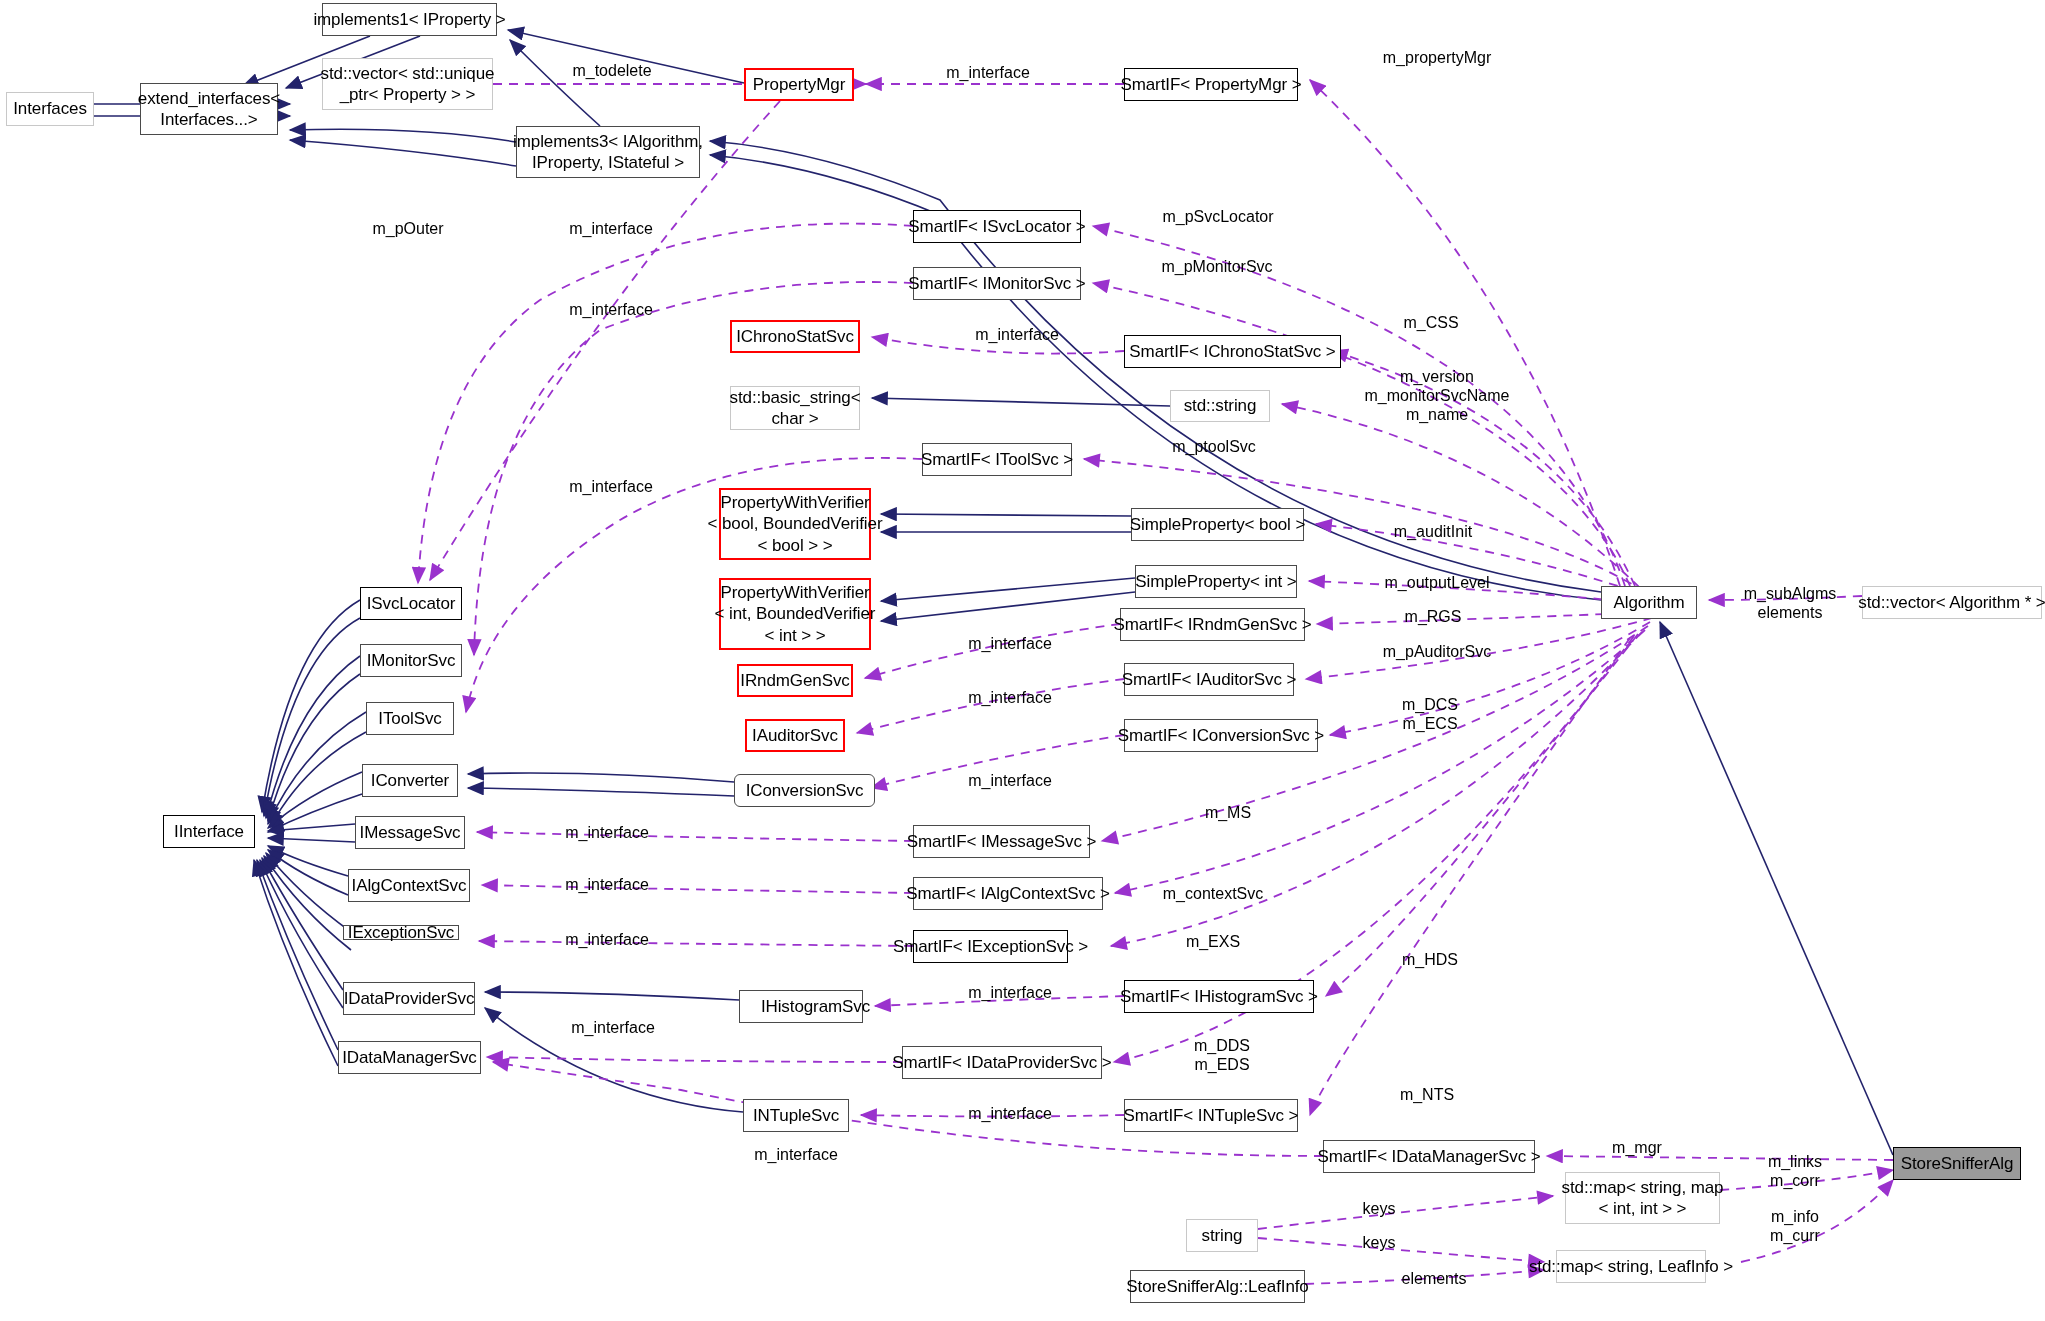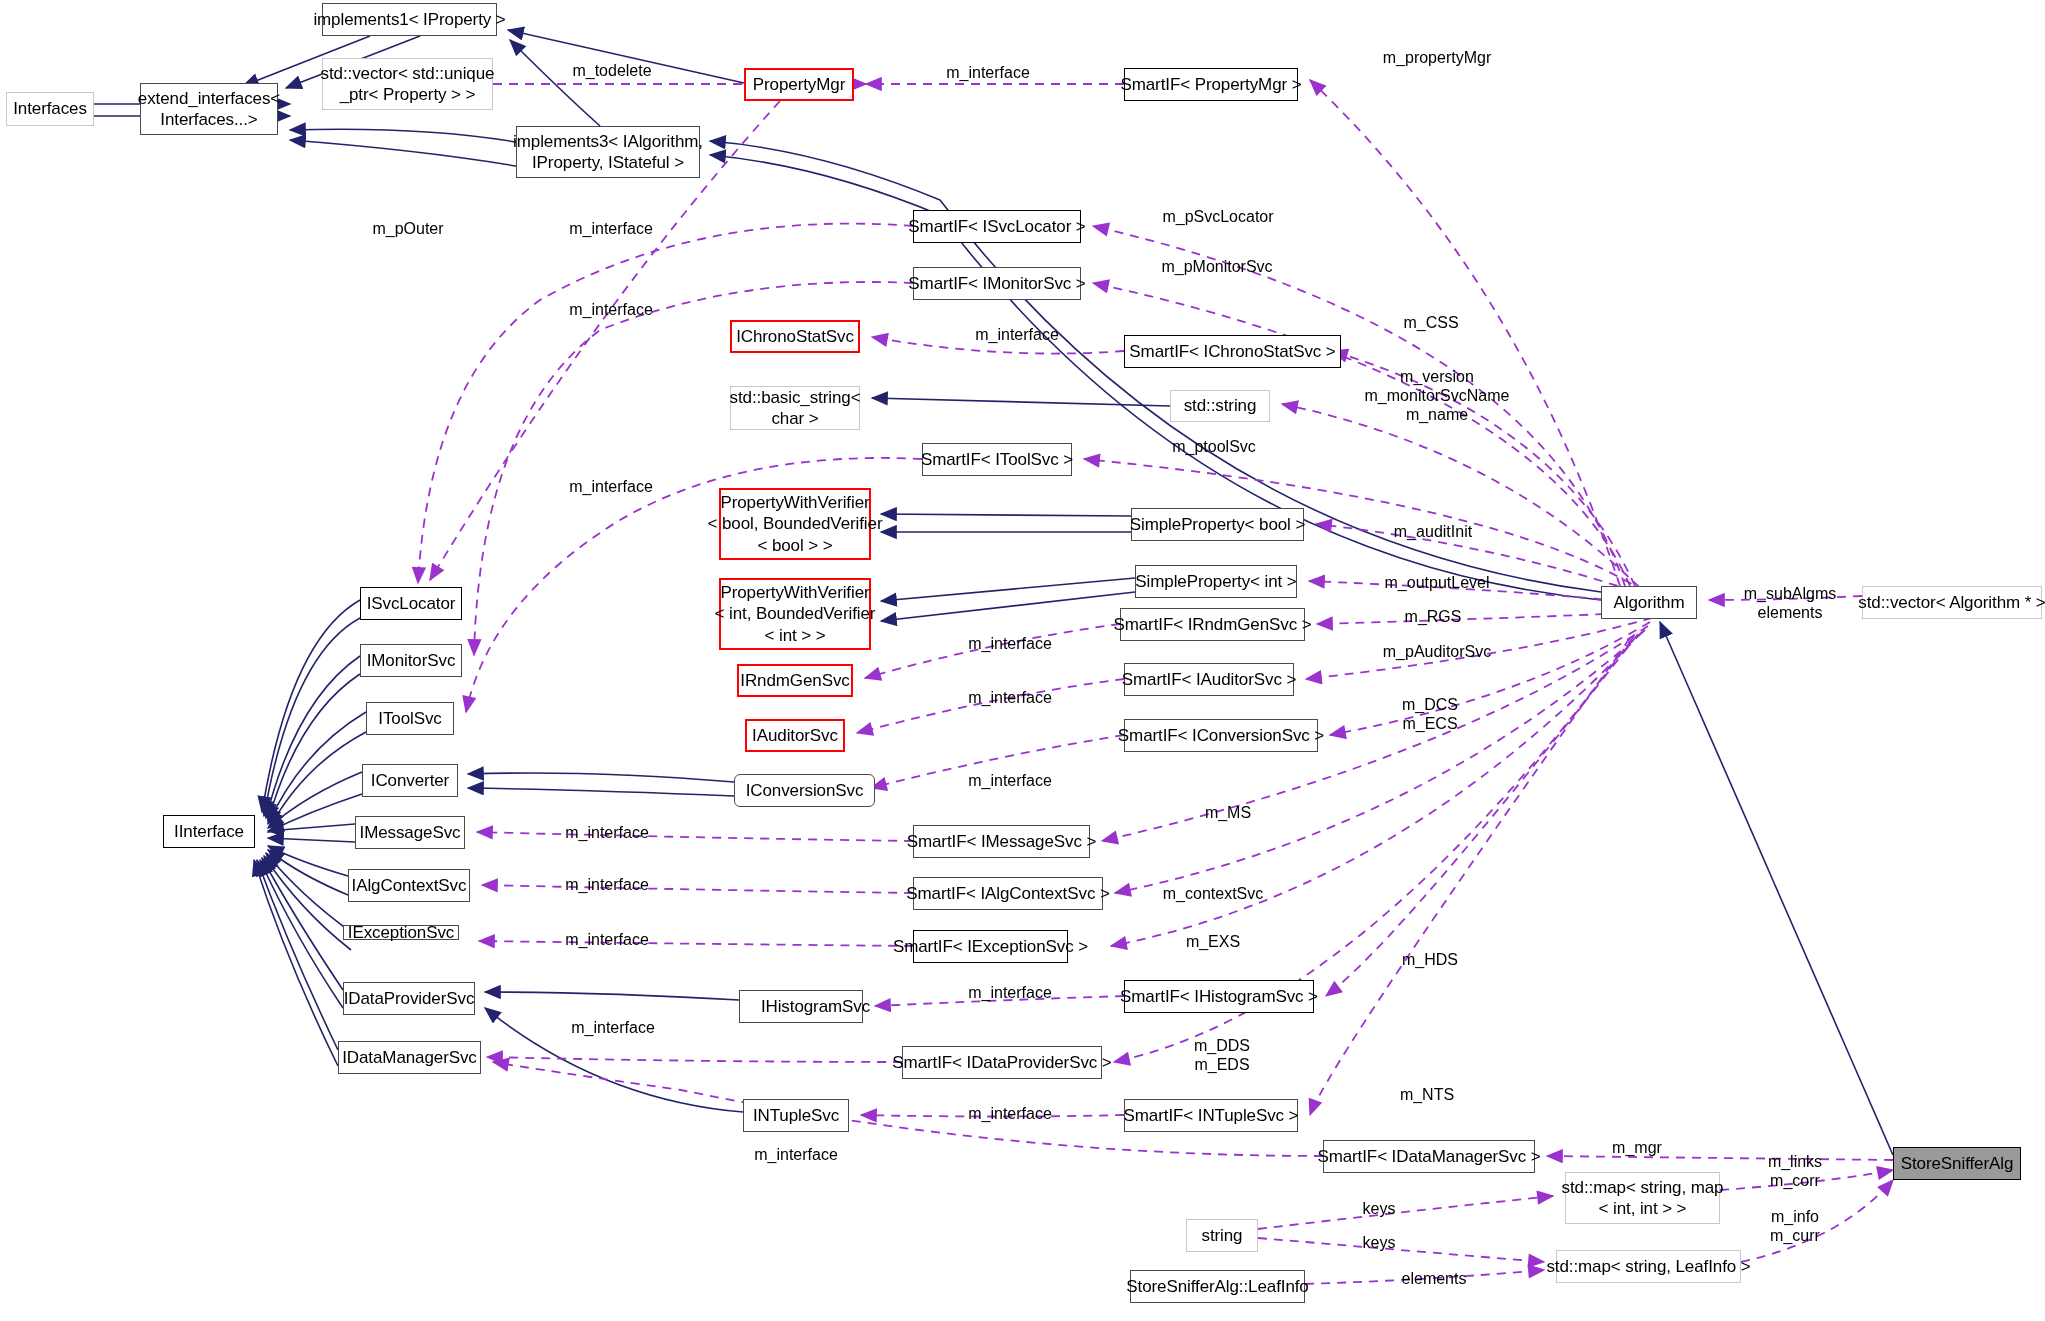--- a/index.html
+++ b/index.html
@@ -219,21 +219,21 @@
       <div class="node black" style="left: 913px; top: 930px; width: 155px; height: 33px;">SmartIF&lt; IExceptionSvc &gt;</div>
       <div class="node gray" style="left: 739px; top: 990px; width: 124px; height: 33px; padding-left: 29px;">IHistogramSvc</div>
       <div class="node black" style="left: 1124px; top: 980px; width: 190px; height: 33px;">SmartIF&lt; IHistogramSvc &gt;</div>
       <div class="node gray" style="left: 902px; top: 1046px; width: 200px; height: 33px;">SmartIF&lt; IDataProviderSvc &gt;</div>
       <div class="node gray" style="left: 743px; top: 1099px; width: 106px; height: 33px;">INTupleSvc</div>
       <div class="node gray" style="left: 1124px; top: 1099px; width: 174px; height: 33px;">SmartIF&lt; INTupleSvc &gt;</div>
       <div class="node gray" style="left: 1323px; top: 1140px; width: 212px; height: 33px;">SmartIF&lt; IDataManagerSvc &gt;</div>
       <div class="node light" style="left: 1565px; top: 1172px; width: 155px; height: 52px;">std::map&lt; string, map
 &lt; int, int &gt; &gt;</div>
       <div class="node light" style="left: 1186px; top: 1219px; width: 72px; height: 33px;">string</div>
-      <div class="node light" style="left: 1556px; top: 1250px; width: 185px; height: 33px;">std::map&lt; string, LeafInfo &gt;</div>
+      <div class="node light" style="left: 1556px; top: 1250px; width: 150px; height: 33px;">std::map&lt; string, LeafInfo &gt;</div>
       <div class="node gray" style="left: 1130px; top: 1270px; width: 175px; height: 33px;">StoreSnifferAlg::LeafInfo</div>
       <div class="node current" style="left: 1893px; top: 1147px; width: 128px; height: 33px;">StoreSnifferAlg</div>
     </div>
 
   <div id="label-layer">
       <div class="edge-label" style="left: 612px; top: 61px;">m_todelete</div>
       <div class="edge-label" style="left: 988px; top: 63px;">m_interface</div>
       <div class="edge-label" style="left: 1437px; top: 48px;">m_propertyMgr</div>
       <div class="edge-label" style="left: 408px; top: 219px;">m_pOuter</div>
       <div class="edge-label" style="left: 611px; top: 219px;">m_interface</div>

